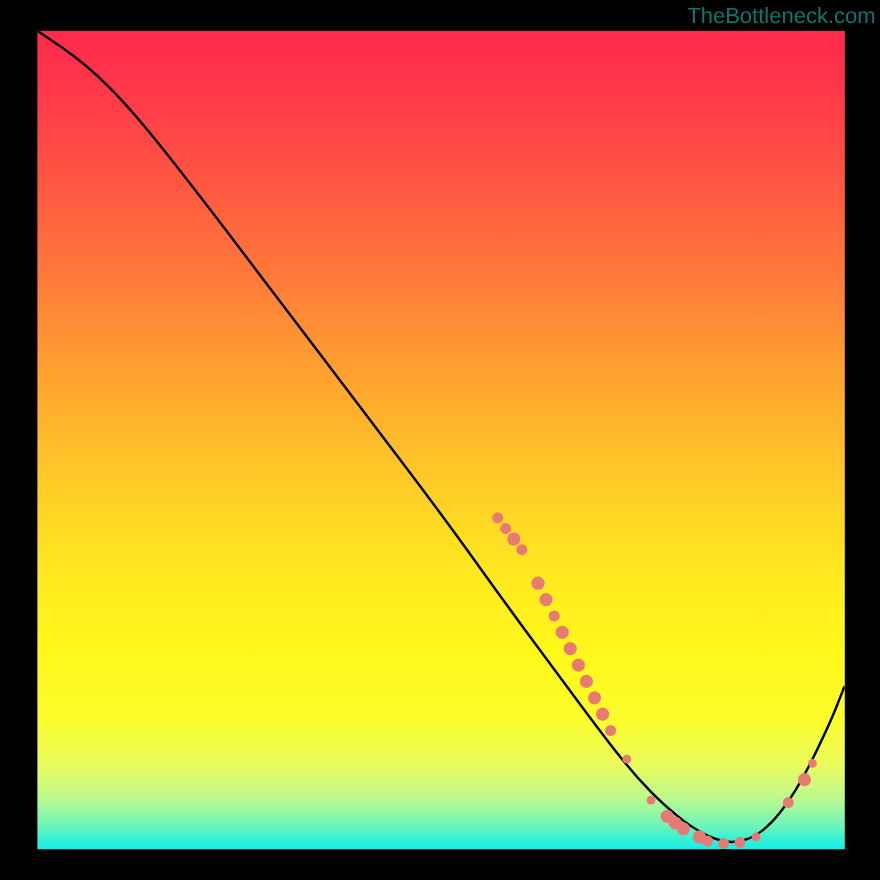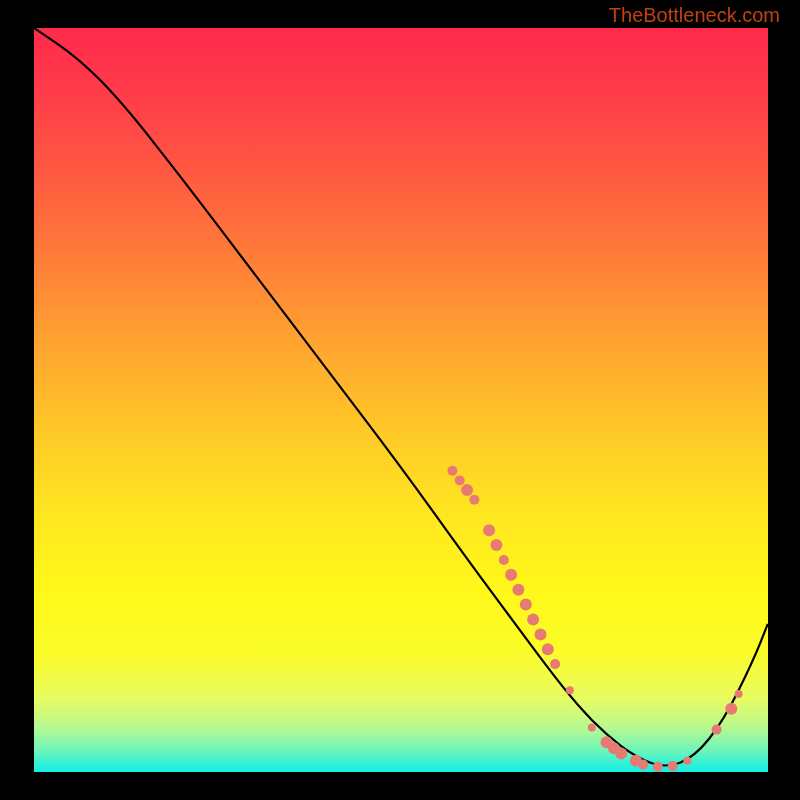--- a/index.html
+++ b/index.html
@@ -6,22 +6,22 @@
   body {
     width: 800px;
     height: 800px;
     background: #000;
     position: relative;
     font-family: Arial, sans-serif;
   }
   .watermark {
     position: absolute;
     top: 4px;
-    right: 20px;
-    color: #c2410c;
+    right: 4px;
+    color: #0f766e;
     font-size: 20px;
     font-weight: 500;
     z-index: 10;
   }
   .chart-area {
     position: absolute;
     left: 34px;
     top: 28px;
     width: 734px;
     height: 744px;

